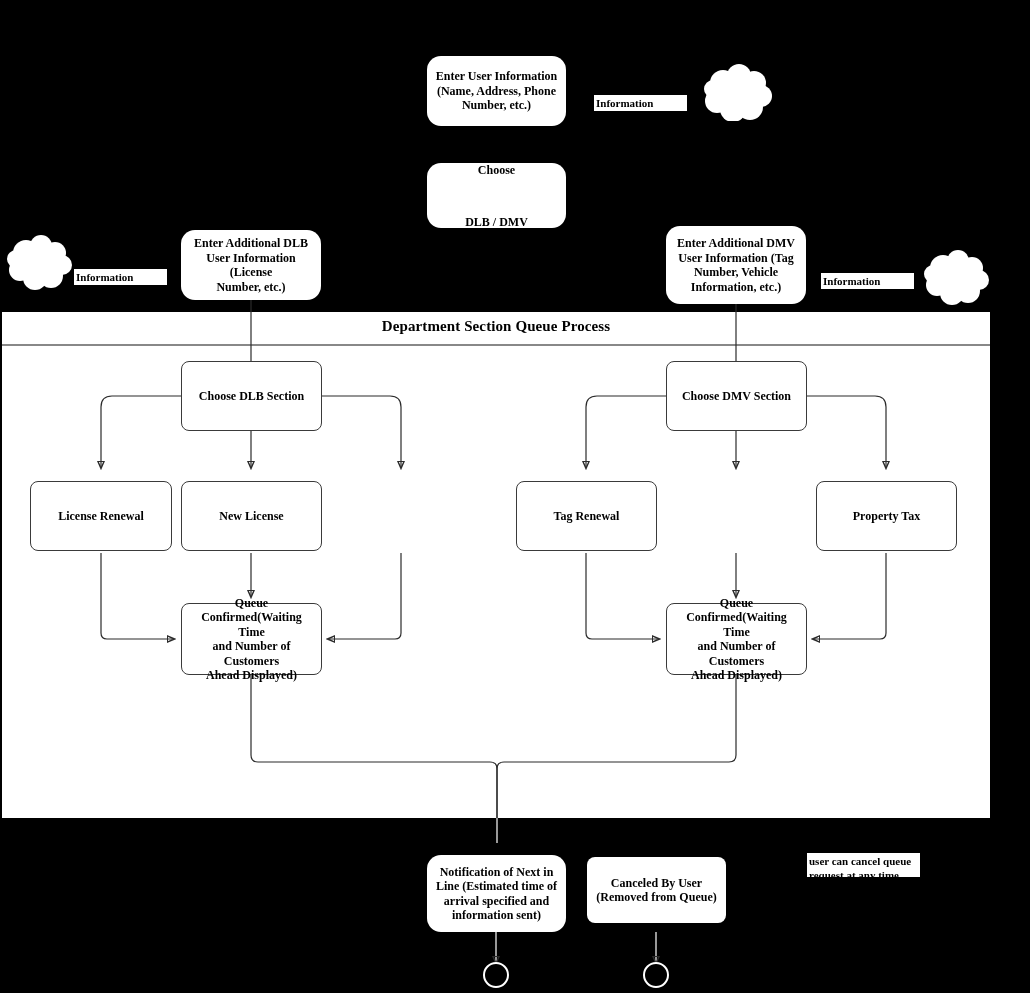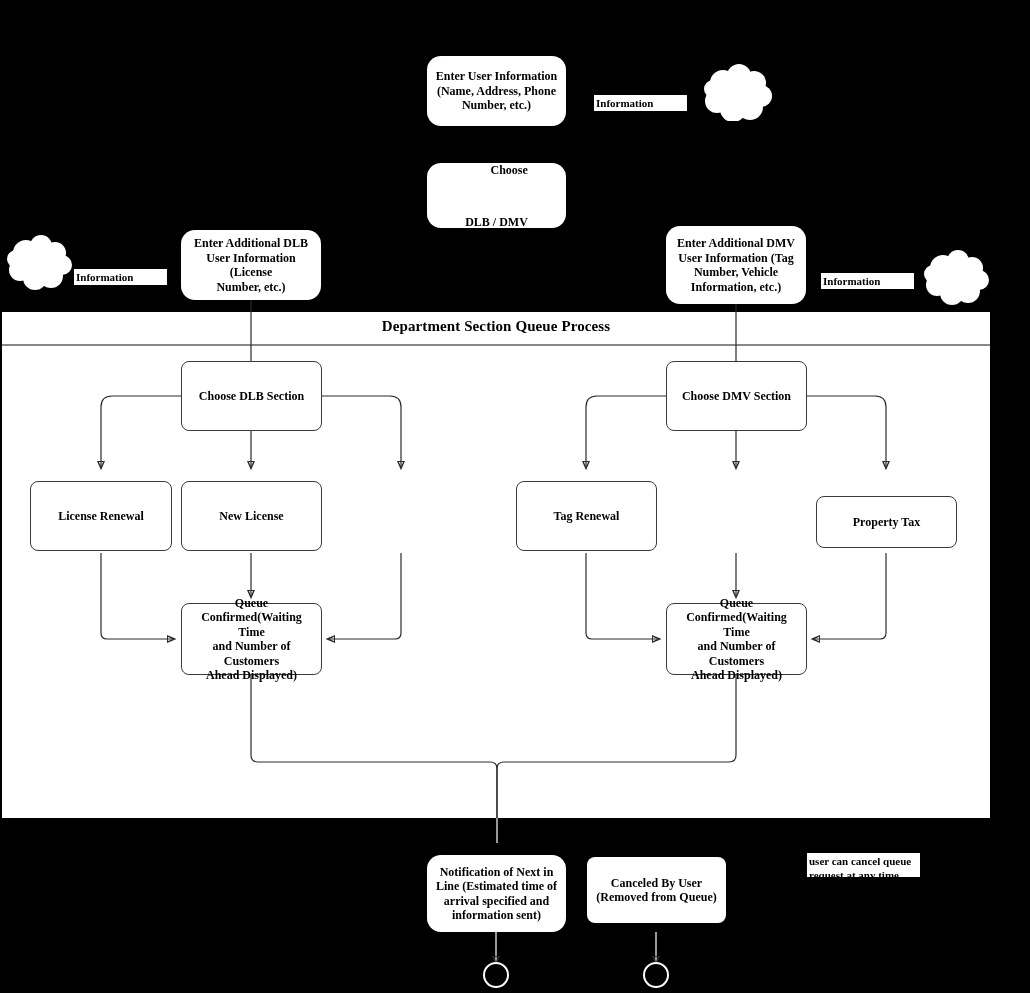--- a/index.html
+++ b/index.html
@@ -192,21 +192,21 @@
         <circle cx="60" cy="33" r="11"></circle>
         <circle cx="49" cy="44" r="13"></circle>
         <circle cx="32" cy="46" r="13"></circle>
         <circle cx="16" cy="38" r="12"></circle>
         <circle cx="12" cy="26" r="9"></circle>
         <rect x="14" y="18" width="46" height="26" rx="10"></rect>
       </g>
     </svg>
   </div>
 
-  <div class="node no-border spaced" style="left:427px; top:163px; width:139px; height:65px;text-align:right;">
+  <div class="node no-border spaced" style="left:427px; top:163px; width:139px; height:65px;">
     <span class="lines">Choose
 
 DLB / DMV</span>
   </div>
 
   <div class="node no-border" style="left:181px; top:230px; width:140px; height:70px;">
     <span class="lines">Enter Additional DLB
 User Information (License
 Number, etc.)</span>
   </div>
@@ -276,21 +276,21 @@
 
   <div class="node thin-border" style="left:666px; top:361px; width:141px; height:70px;">
     <span class="lines">Choose DMV Section</span>
   </div>
 
   <div class="node thin-border" style="left:516px; top:481px; width:141px; height:70px;">
     <span class="lines">Tag Renewal</span>
   </div>
 
 
-  <div class="node thin-border" style="left:816px; top:481px; width:141px; height:52px;margin-top:15px;">
+  <div class="node thin-border" style="left:816px; top:481px; width:141px; height:70px;">
     <span class="lines">Property Tax</span>
   </div>
 
   <div class="node thin-border" style="left:666px; top:603px; width:141px; height:72px;">
     <span class="lines">Queue
 Confirmed(Waiting Time
 and Number of Customers
 Ahead Displayed)</span>
   </div>
 

